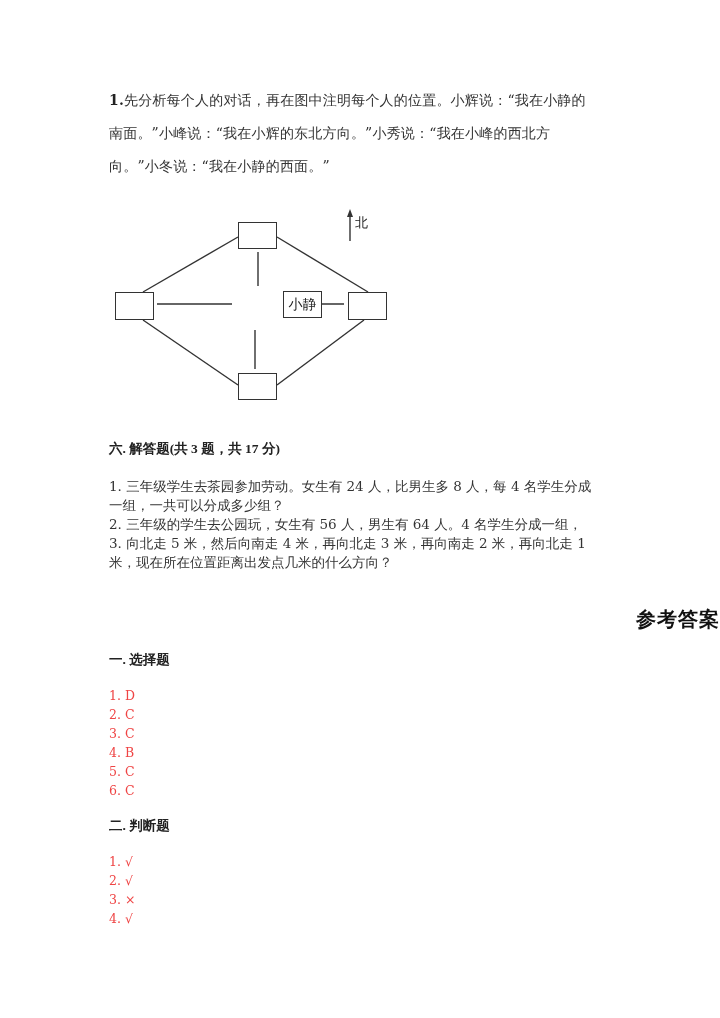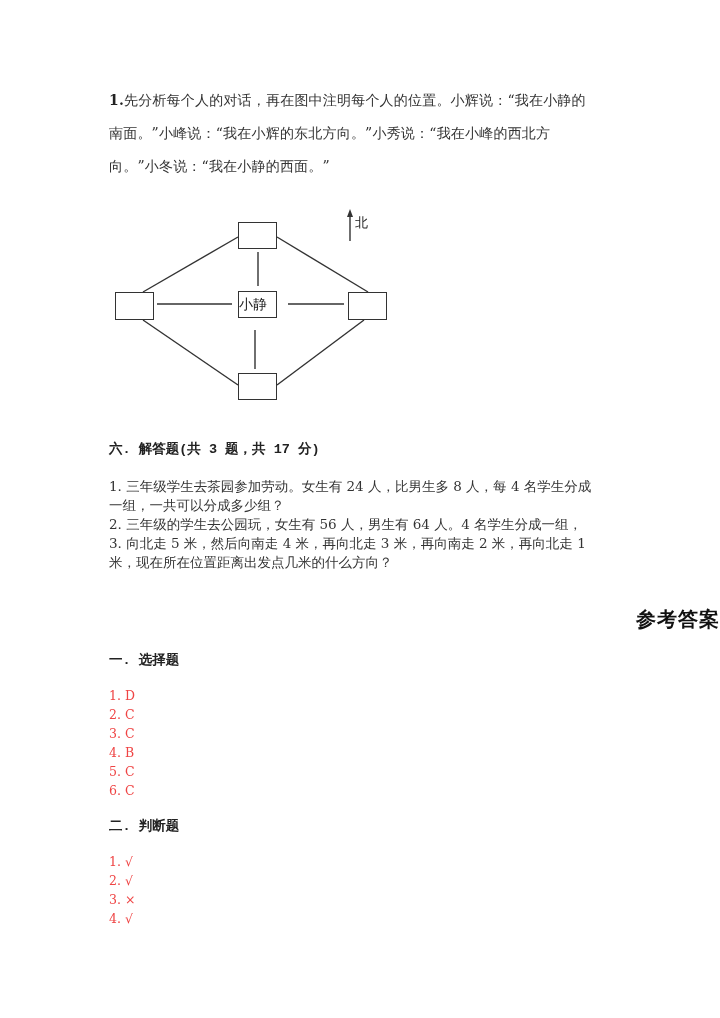--- a/index.html
+++ b/index.html
@@ -38,34 +38,35 @@
     }
     .box {
       position: absolute;
       border: 1.6px solid #333;
       background: #fff;
       box-sizing: border-box;
     }
     .box.center {
       display: flex;
       align-items: center;
-      justify-content: flex-start;
+      justify-content: center;
       font-family: Liberation Mono, monospace;
       font-size: 14px;
       color: #222;
+      margin-left: 45px;
     }
     .north-label {
       font-family: "DejaVu Sans", sans-serif;
       font-size: 13px;
       color: #222;
     }
 
     .section-head {
       left: 109px;
-      font-family: Liberation Mono, monospace;
+      font-family: Liberation Serif, serif;
       font-weight: bold;
       font-size: 13.5px;
       color: #222;
     }
     .qa-list {
       left: 109px;
       width: 505px;
       font-size: 13.5px;
       line-height: 19px;
       color: #333;

